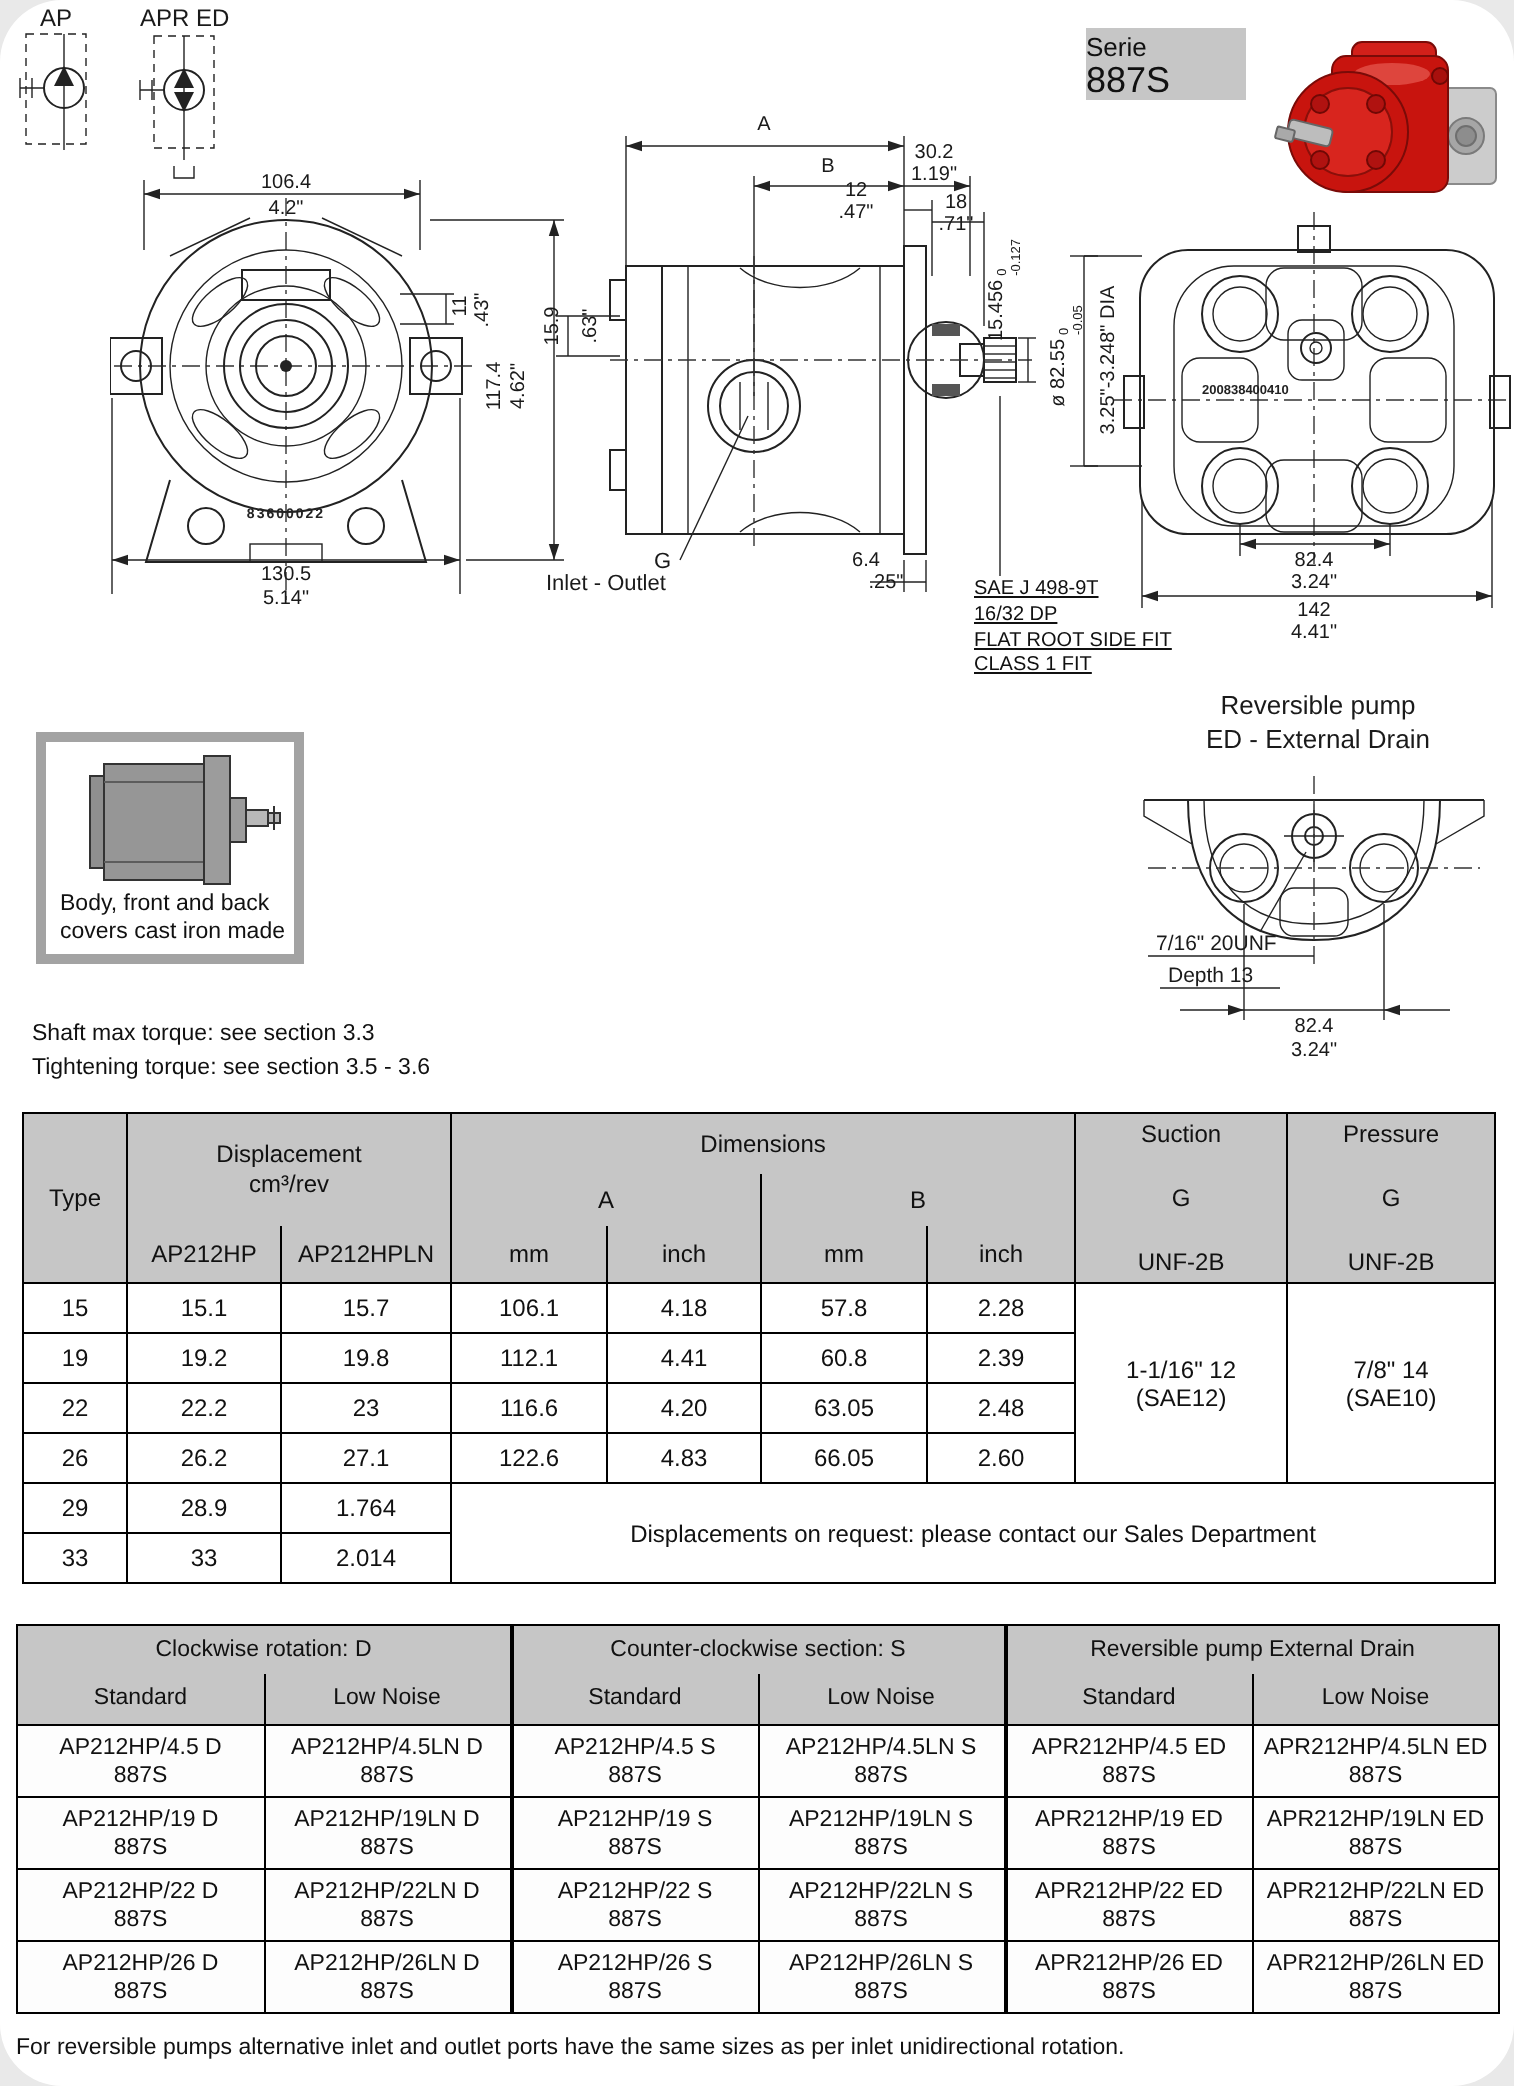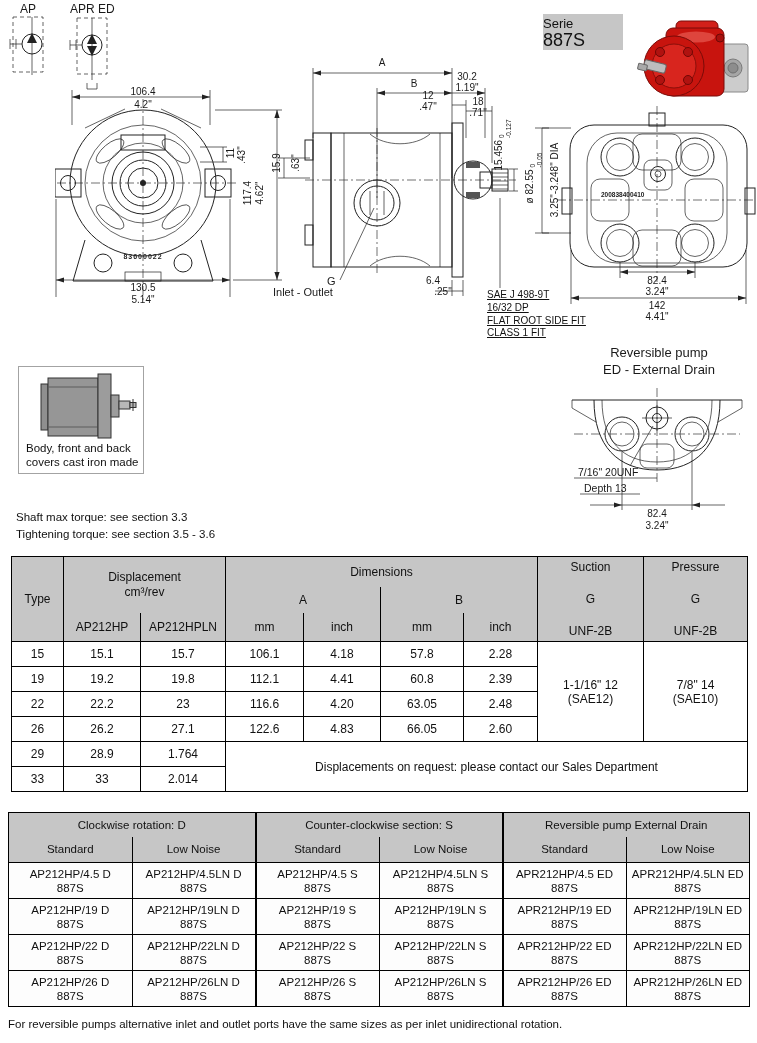--- a/index.html
+++ b/index.html
@@ -1,17 +1,17 @@
 <!DOCTYPE html>
 <html><head>
 <meta charset="utf-8">
 <style>
   html,body{margin:0;padding:0;background:#e9e9e9;}
   #page{position:relative;width:757px;height:1043px;background:#ffffff;margin:0 auto;
-        font-family:"Liberation Sans",sans-serif;color:#111;overflow:hidden;}
+        font-family:"Liberation Sans",sans-serif;color:#111;overflow:hidden;border-radius:31px;}
   .abs{position:absolute;}
   .lbl{position:absolute;font-size:10px;line-height:1.05;white-space:nowrap;color:#1a1a1a;}
   .dimc{transform:translateX(-50%);}
   .vdim{position:absolute;font-size:10px;line-height:1;white-space:nowrap;color:#1a1a1a;
         transform:translate(-50%,-50%) rotate(-90deg);}
   .tol{display:inline-flex;flex-direction:column;font-size:6.5px;line-height:1.1;margin-left:2px;vertical-align:-2px;}
   .t11{font-size:11.5px;}
   svg .ln{stroke:#222;fill:none;stroke-width:1;}
   svg .tn{stroke:#222;fill:none;stroke-width:.7;}
   svg .cl{stroke:#333;fill:none;stroke-width:.7;stroke-dasharray:9 3 2 3;}
@@ -302,21 +302,21 @@
     <line x1="132" y1="110" x2="132" y2="168" class="tn"></line>
     <line x1="30" y1="163" x2="165" y2="163" class="tn"></line>
     <polygon points="62,163 54,160.4 54,165.6" class="fl"></polygon>
     <polygon points="132,163 140,160.4 140,165.6" class="fl"></polygon>
   </svg>
   <span class="lbl" style="left:578px;top:467px;font-size:10.5px;">7/16" 20UNF</span>
   <span class="lbl" style="left:584px;top:483px;font-size:10.5px;">Depth 13</span>
   <span class="lbl dimc" style="left:657px;top:509px;">82.4</span>
   <span class="lbl dimc" style="left:657px;top:521px;">3.24"</span>
 
-  <div class="abs" style="left:18px;top:366px;width:124px;height:106px;border:1px solid #a3a3a3;background:#fff;">
+  <div class="abs" style="left:18px;top:366px;width:124px;height:106px;border:5px solid #a3a3a3;background:#fff;">
     <svg class="abs" style="left:8px;top:4px;" width="112" height="68" viewBox="0 0 112 68">
       <rect x="14" y="13" width="7" height="46" fill="#8f8f8f" stroke="#333"></rect>
       <rect x="21" y="7" width="50" height="58" fill="#969696" stroke="#333"></rect>
       <line x1="21" y1="16" x2="71" y2="16" stroke="#5c5c5c"></line>
       <line x1="21" y1="56" x2="71" y2="56" stroke="#5c5c5c"></line>
       <rect x="71" y="3" width="13" height="64" fill="#9c9c9c" stroke="#333"></rect>
       <rect x="84" y="24" width="8" height="22" fill="#9c9c9c" stroke="#333"></rect>
       <rect x="92" y="30" width="11" height="8" fill="#b8b8b8" stroke="#333"></rect>
       <rect x="103" y="31.5" width="6" height="5" fill="#b8b8b8" stroke="#333"></rect>
       <line x1="106" y1="28" x2="106" y2="40" stroke="#333"></line>

